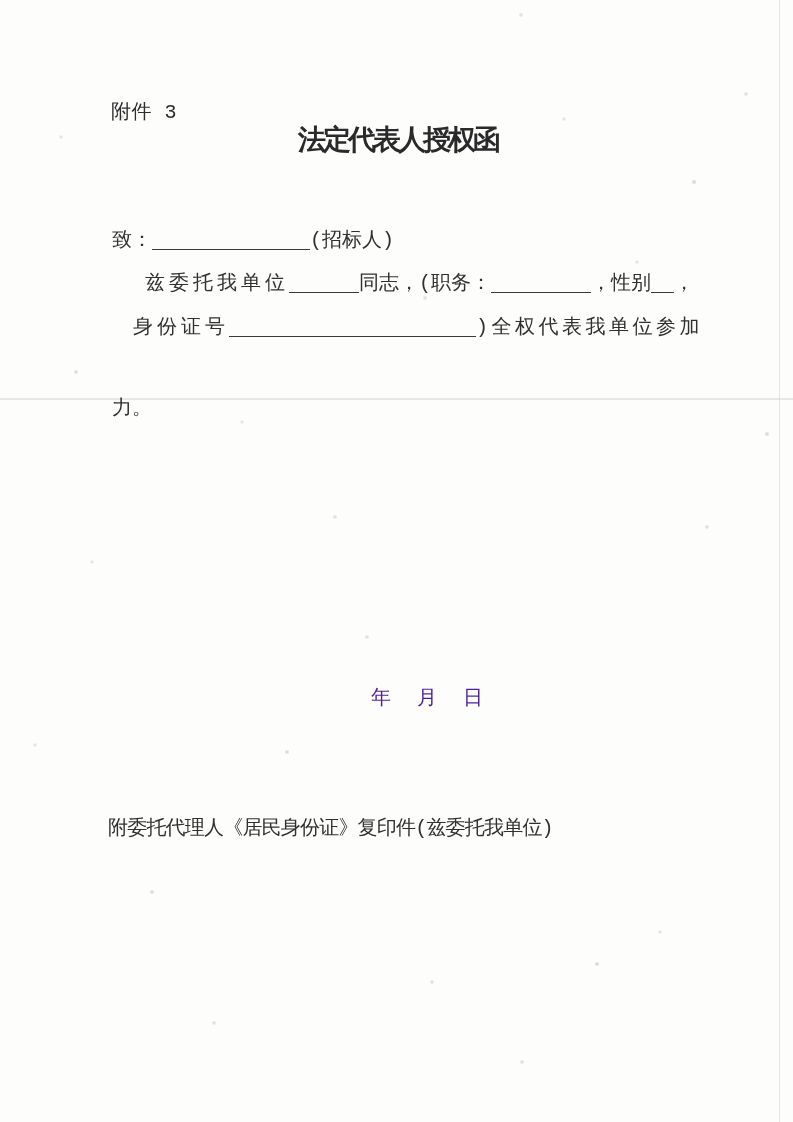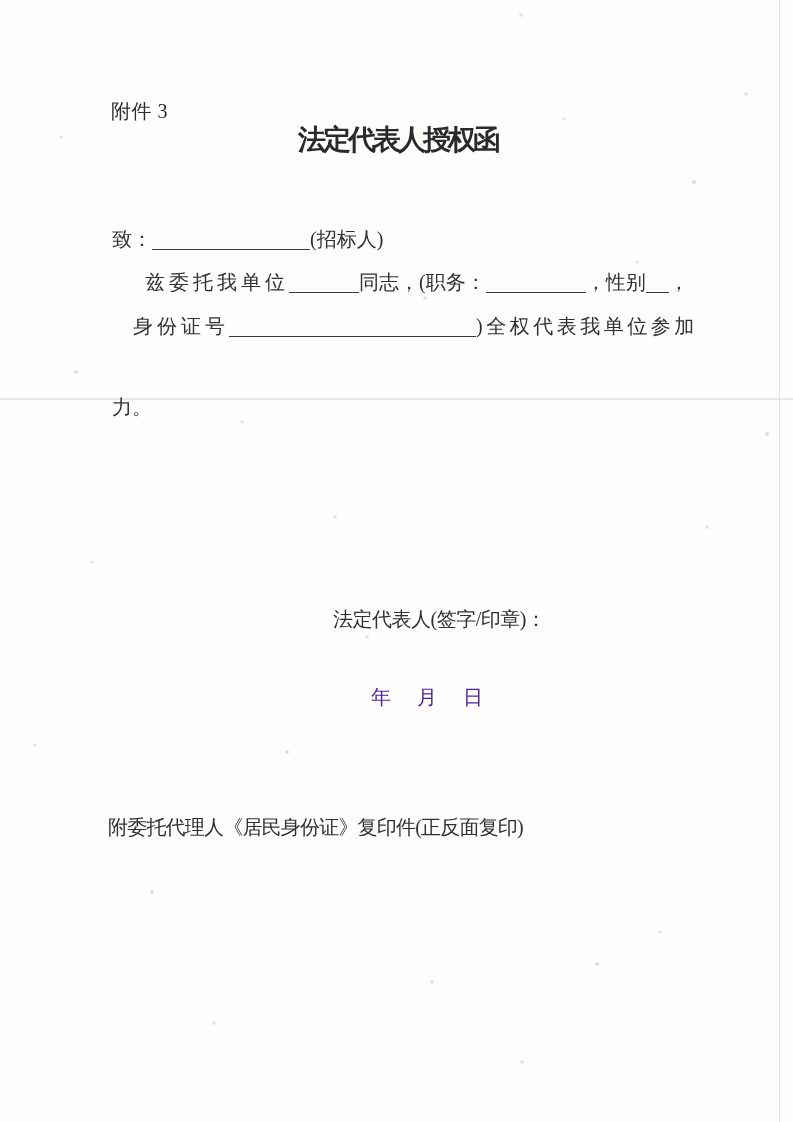--- a/index.html
+++ b/index.html
@@ -6,21 +6,21 @@
   .page {
     position: relative;
     width: 793px;
     height: 1122px;
     margin: 0 auto;
     background: #fdfdfc;
     font-family: "Liberation Serif", "DejaVu Serif", serif;
     color: #2e2e2e;
     overflow: hidden;
   }
-  .abs { position: absolute; white-space: nowrap; }
+  .abs { position: absolute; white-space: nowrap; font-family: Liberation Mono, monospace; }
 
   .attachment-label {
     left: 111px; top: 98px;
     font-size: 20px;
     letter-spacing: 0.5px;
   }
   .doc-title {
     left: 298px; top: 121px;
     font-size: 28px;
     font-weight: bold;
@@ -116,19 +116,18 @@
   <div class="abs body-line line1"><span>致：</span><span class="blank w158"></span><span>(招标人)</span></div>
 
   <div class="abs body-line line2"><span class="ls4">兹委托我单位</span><span class="blank w70"></span><span>同志，(职务：</span><span class="blank w100"></span><span>，性别</span><span class="blank w23"></span><span>，</span></div>
 
   <div class="abs body-line line3"><span class="ls4">身份证号</span><span class="blank w247"></span><span class="ls3">)全权代表我单位参加</span></div>
 
 
   <div class="abs body-line line5">力。</div>
 
 
-  <div class="abs sig-legalrep">法定代表人(签字/印章)：</div>
 
   <div class="abs sig-date">年　月　日</div>
 
-  <div class="abs footer-note">附委托代理人《居民身份证》复印件(正反面复印)</div>
+  <div class="abs footer-note">附委托代理人《居民身份证》复印件(兹委托我单位)</div>
 
 </div>
 
 </body></html>

